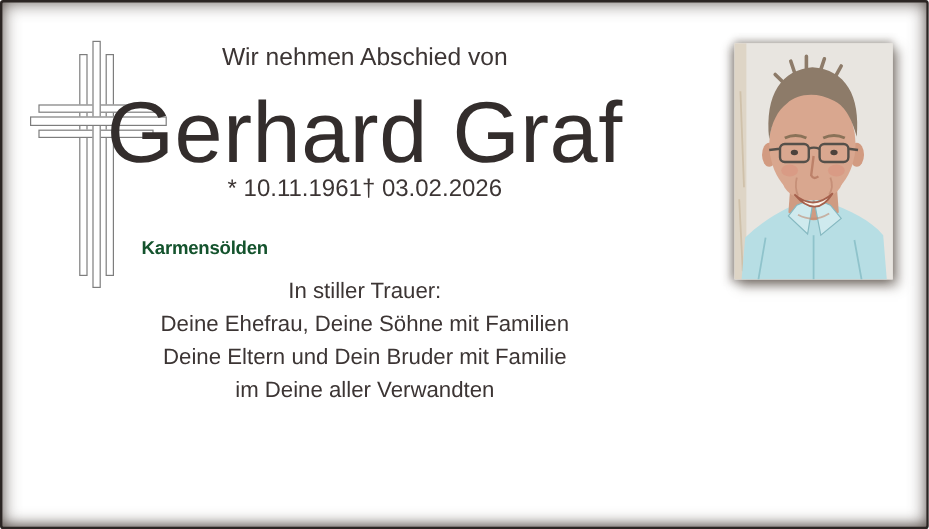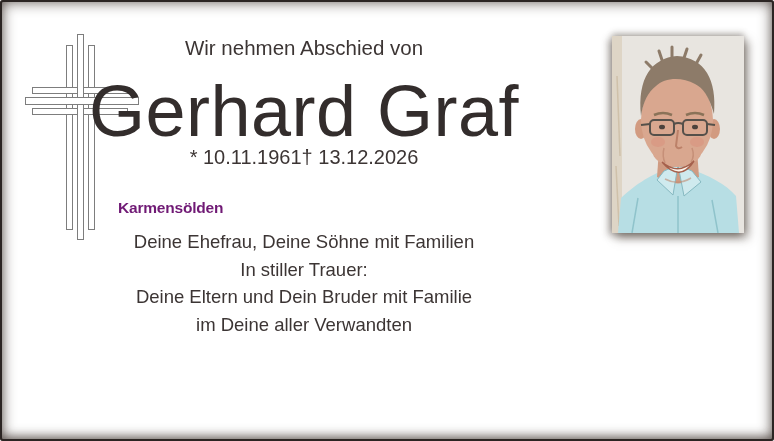--- a/index.html
+++ b/index.html
@@ -12,21 +12,21 @@
   
   .cross-art { position:absolute; left:25px; top:30px; width:115px; height:212px; }
   .bar { position:absolute; background:#ffffff; border:1px solid #7d7d7d; box-sizing:border-box; }
   .v-center { left:52px; top:4px;  width:7px;  height:206px; }
   .v-left   { left:41px; top:15px; width:7px;  height:185px; }
   .v-right  { left:63px; top:15px; width:7px;  height:185px; }
   .h-top    { left:7px;  top:57px; width:98px;  height:7px; }
   .h-mid    { left:0px;  top:67px; width:114px; height:8px; }
   .h-bottom { left:7px;  top:78px; width:96px;  height:7px; }
   
-  .location { position:absolute; left:118px; top:199px; font-size:15.5px; font-weight:bold; color:#701a75; letter-spacing:-0.2px; }
+  .location { position:absolute; left:118px; top:199px; font-size:15.5px; font-weight:bold; color:#14532d; letter-spacing:-0.2px; }
   .centered { position:absolute; left:0; width:608px; text-align:center; }
   .intro  { top:36px;  font-size:20.5px; color:#3c3534; }
   .name   { top:80px;  font-size:72px; line-height:62px; color:#332d2c; letter-spacing:0.5px; }
   .dates  { top:146px; font-size:20px; color:#3c3534; }
   .dates .birth { }
   .mourning { top:228px; font-size:18.5px; line-height:27.5px; color:#3c3534; }
   .details  { position:absolute; left:25px; top:350px; font-size:17px; line-height:27.5px; color:#3c3534; text-align:left; }
   
   .photo {
     position:absolute; left:612px; top:36px; width:132px; height:197px;
@@ -97,24 +97,24 @@
       <path d="M52,112 Q50,120 53,127 M80,112 Q83,120 79,126" stroke="#c08a72" stroke-width="1.5" fill="none" opacity="0.8"></path>
 
       <path d="M50,126 Q66,140 82,125 Q68,147 50,126 Z" fill="#fbf3e9" stroke="#a5604c" stroke-width="1.5"></path>
       <path d="M53,143 Q66,150 79,142" stroke="#c08a72" stroke-width="1.5" fill="none" opacity="0.6"></path>
     </svg>
   </div>
 
   <div class="centered intro">Wir nehmen Abschied von</div>
   <div class="centered name">Gerhard Graf</div>
   <div class="centered dates">
-    <span class="birth">* 10.11.1961</span><span>† 13.12.2026</span>
+    <span class="birth">* 10.11.1961</span><span>† 03.02.2026</span>
   </div>
 
   <div class="centered mourning">
+    <div>In stiller Trauer:</div>
     <div>Deine Ehefrau, Deine Söhne mit Familien</div>
-    <div>In stiller Trauer:</div>
     <div>Deine Eltern und Dein Bruder mit Familie</div>
     <div>im Deine aller Verwandten</div>
   </div>
 
 
 </div>
 
 </body></html>

